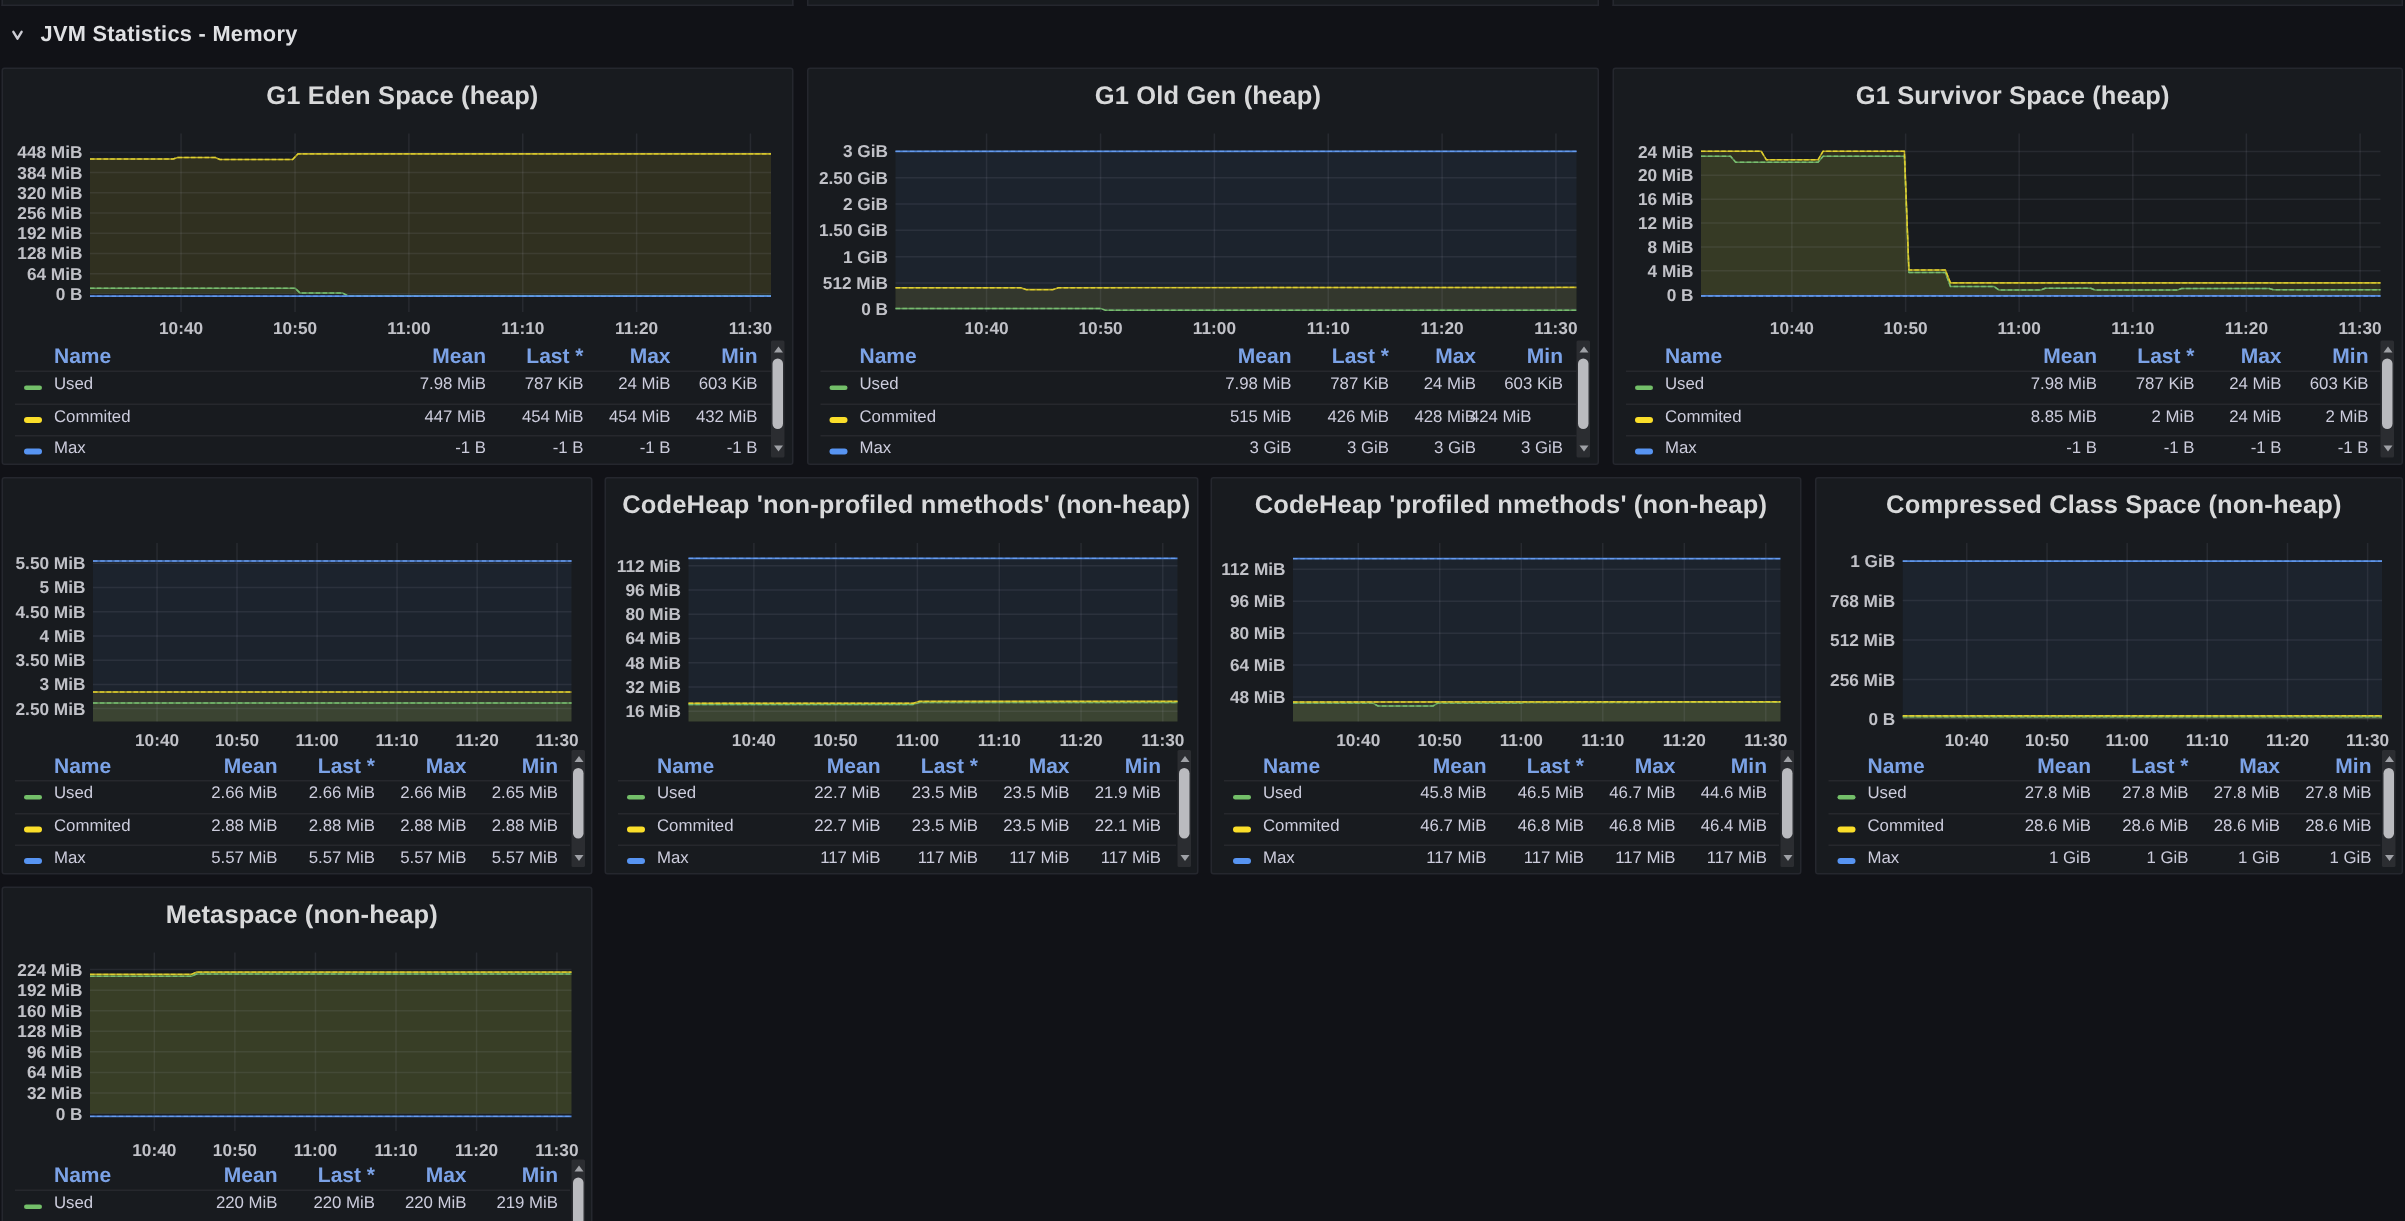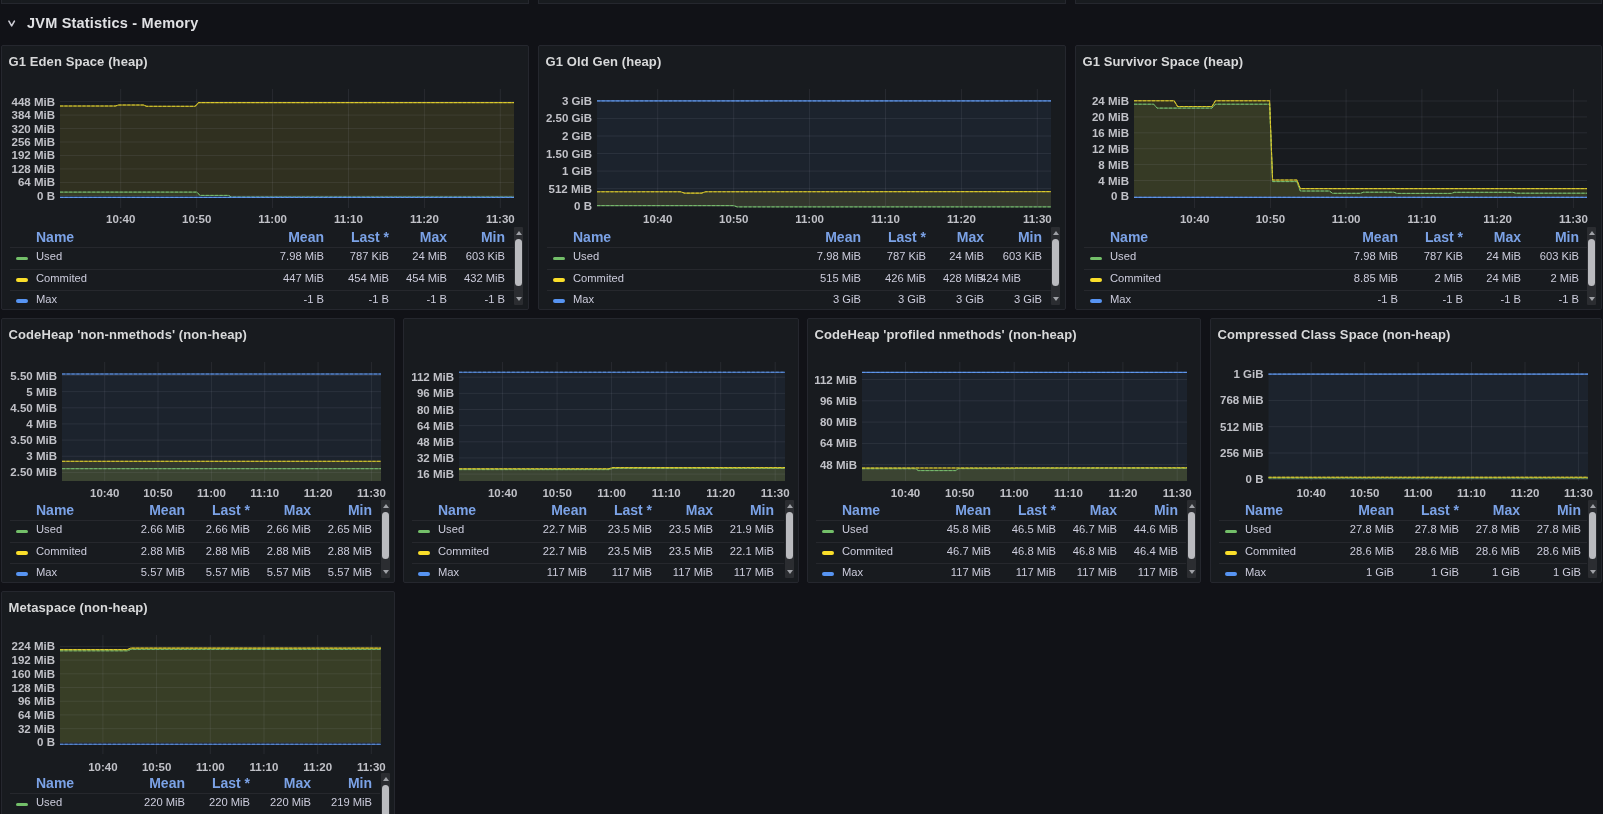--- a/index.html
+++ b/index.html
@@ -1,19 +1,19 @@
 <!DOCTYPE html>
 <html><head><meta charset="utf-8"><title>JVM Statistics - Memory</title>
 <style>
 *{margin:0;padding:0;box-sizing:border-box}
 html,body{width:1603px;height:814px;overflow:hidden;background:#111217;
 font-family:"Liberation Sans",sans-serif;}
 .panel{position:absolute;background:#181b1f;border:1px solid #25272e;border-radius:2px}
-.ptitle{position:absolute;left:0;right:0;top:8px;text-align:left;padding-left:6.5px;
-font-size:13px;font-weight:700;color:#d8d9da;letter-spacing:.1px;white-space:nowrap}
+.ptitle{position:absolute;left:0;right:0;top:8px;text-align:center;padding-left:6.5px;
+font-size:17px;font-weight:700;color:#d8d9da;letter-spacing:.1px;white-space:nowrap}
 .ax{font:700 11.5px "Liberation Sans",sans-serif;fill:#c0c1c7}
 .lh{position:absolute;font-size:14px;font-weight:700;color:#7ba2e6;white-space:nowrap}
 .ln{position:absolute;font-size:11.2px;color:#ccccdc;white-space:nowrap}
 .lv{position:absolute;font-size:11.2px;color:#ccccdc;white-space:nowrap}
 .r{text-align:right}
 .sep{position:absolute;height:1px;background:rgba(204,204,220,0.08)}
 .sw{position:absolute;width:12px;height:3.5px;border-radius:2px}
 .sbar{position:absolute;width:9px;background:#2b2d31;border-radius:1px}
 .sbtn{position:absolute;left:0;width:9px;height:10px;display:flex;align-items:center;justify-content:center}
 .sthumb{position:absolute;left:1px;width:7px;background:#babbbf;border-radius:3.5px}
@@ -249,21 +249,20 @@
 <div class="sbtn" style="top:1px">
         <div class="tri-up"></div>
       </div>
 <div class="sthumb" style="top:12px;height:47px"></div>
 <div class="sbtn" style="bottom:1px">
         <div class="tri-dn"></div>
       </div>
 </div>
   </div>
 <div class="panel" style="left:1px;top:318px;width:394px;height:265px">
-    <div class="ptitle">CodeHeap 'non-nmethods' (non-heap)</div>
     <svg width="394" height="265" style="position:absolute;left:0;top:0">
       <polygon points="60.0,162.00 60.0,55.00 379.0,55.00 379.0,162.00" fill="#5794f2" fill-opacity="0.07"></polygon>
       <polygon points="60.0,162.00 60.0,149.70 379.0,149.70 379.0,162.00" fill="#73bf69" fill-opacity="0.1"></polygon>
       <polygon points="60.0,162.00 60.0,142.30 379.0,142.30 379.0,162.00" fill="#fade2a" fill-opacity="0.11"></polygon>
       <line x1="60" y1="56.50" x2="379" y2="56.50" stroke="rgba(204,204,220,0.09)" stroke-width="1"></line>
       <line x1="60" y1="72.65" x2="379" y2="72.65" stroke="rgba(204,204,220,0.09)" stroke-width="1"></line>
       <line x1="60" y1="88.80" x2="379" y2="88.80" stroke="rgba(204,204,220,0.09)" stroke-width="1"></line>
       <line x1="60" y1="104.95" x2="379" y2="104.95" stroke="rgba(204,204,220,0.09)" stroke-width="1"></line>
       <line x1="60" y1="121.10" x2="379" y2="121.10" stroke="rgba(204,204,220,0.09)" stroke-width="1"></line>
       <line x1="60" y1="137.25" x2="379" y2="137.25" stroke="rgba(204,204,220,0.09)" stroke-width="1"></line>
@@ -324,20 +323,21 @@
 <div class="sbtn" style="top:1px">
         <div class="tri-up"></div>
       </div>
 <div class="sthumb" style="top:12px;height:47px"></div>
 <div class="sbtn" style="bottom:1px">
         <div class="tri-dn"></div>
       </div>
 </div>
   </div>
 <div class="panel" style="left:403px;top:318px;width:396px;height:265px">
+    <div class="ptitle">CodeHeap 'non-profiled nmethods' (non-heap)</div>
     <svg width="396" height="265" style="position:absolute;left:0;top:0">
       <polygon points="55.0,162.00 55.0,53.20 381.0,53.20 381.0,162.00" fill="#5794f2" fill-opacity="0.07"></polygon>
       <polygon points="55.0,162.00 55.0,150.60 204.9,150.60 208.7,149.40 381.0,149.40 381.0,162.00" fill="#73bf69" fill-opacity="0.1"></polygon>
       <polygon points="55.0,162.00 55.0,149.80 204.9,149.80 208.7,148.60 381.0,148.60 381.0,162.00" fill="#fade2a" fill-opacity="0.11"></polygon>
       <line x1="55" y1="58.20" x2="381" y2="58.20" stroke="rgba(204,204,220,0.09)" stroke-width="1"></line>
       <line x1="55" y1="74.35" x2="381" y2="74.35" stroke="rgba(204,204,220,0.09)" stroke-width="1"></line>
       <line x1="55" y1="90.50" x2="381" y2="90.50" stroke="rgba(204,204,220,0.09)" stroke-width="1"></line>
       <line x1="55" y1="106.65" x2="381" y2="106.65" stroke="rgba(204,204,220,0.09)" stroke-width="1"></line>
       <line x1="55" y1="122.80" x2="381" y2="122.80" stroke="rgba(204,204,220,0.09)" stroke-width="1"></line>
       <line x1="55" y1="138.95" x2="381" y2="138.95" stroke="rgba(204,204,220,0.09)" stroke-width="1"></line>

